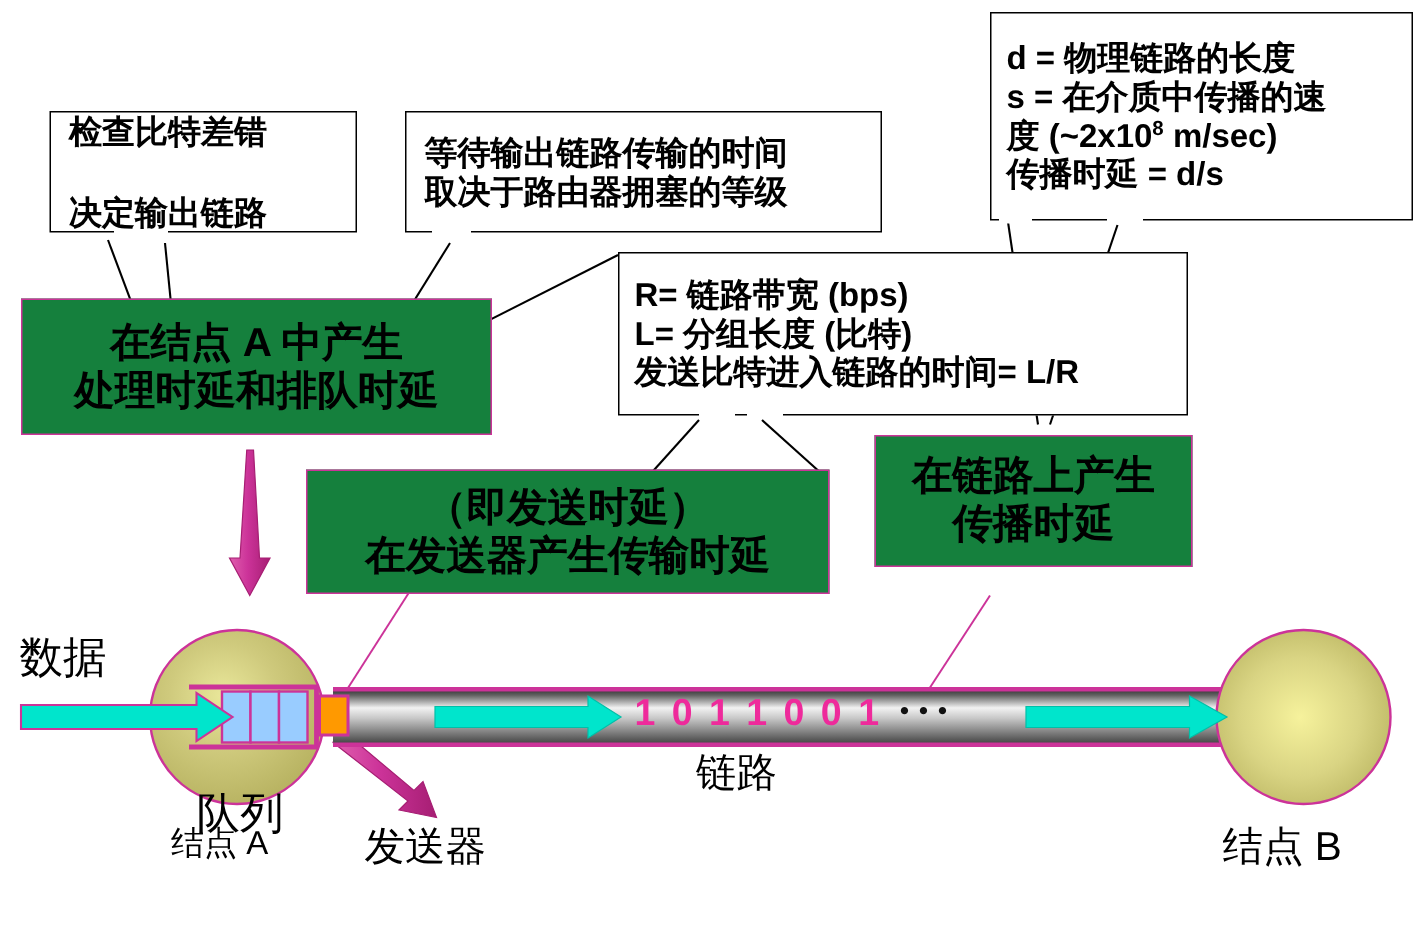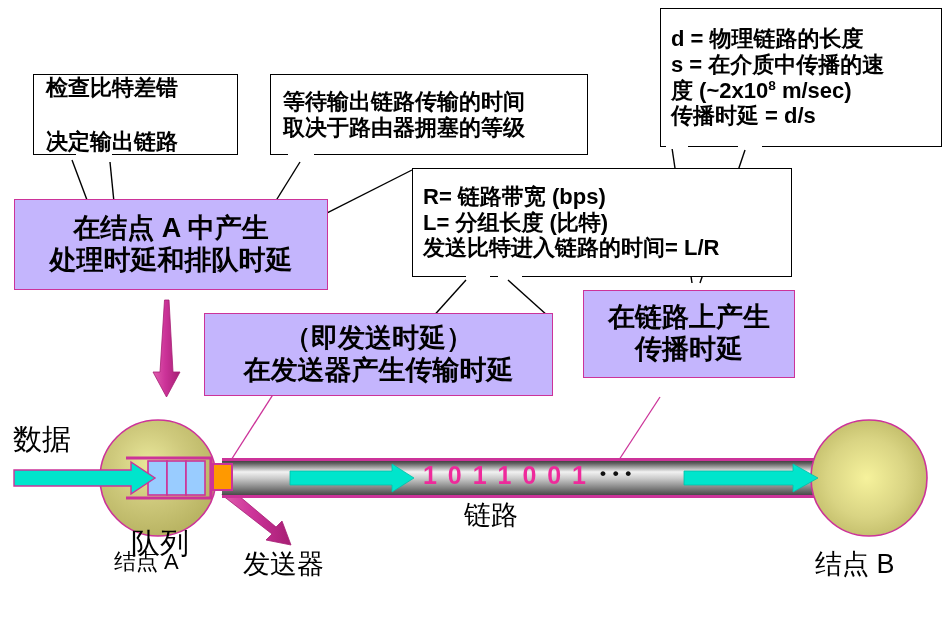--- a/index.html
+++ b/index.html
@@ -24,21 +24,21 @@
     line-height:1.18;
     white-space:nowrap;
     font-weight:bold;
   }
   .box-white{
     background:#ffffff;
     border:1.5px solid #000000;
     color:#000000;
   }
   .box-cyan{
-    background:#c4b5fd;
+    background:#15803d;
     border:1.5px solid #cc3399;
     color:#000000;
   }
   .box .ln{display:block;}
   .center{text-align:center;}
   .left{text-align:left;}
 
   
   .notch{
     position:absolute;

